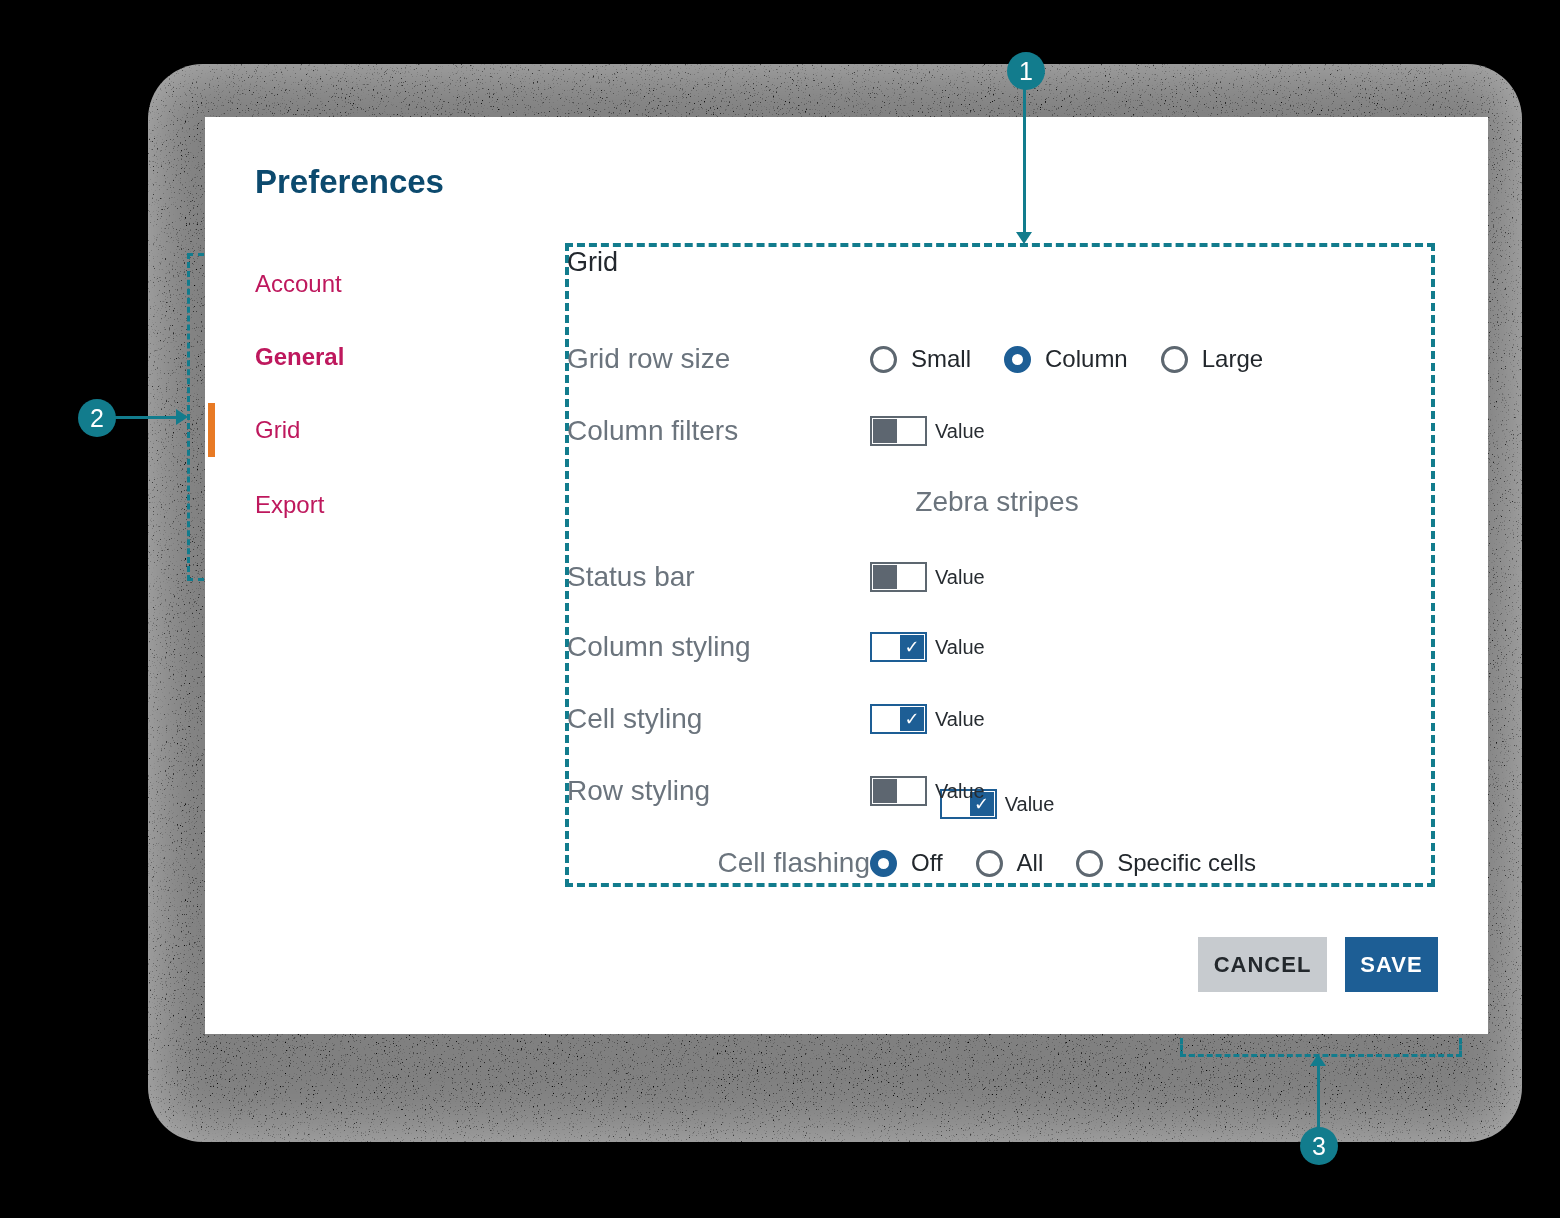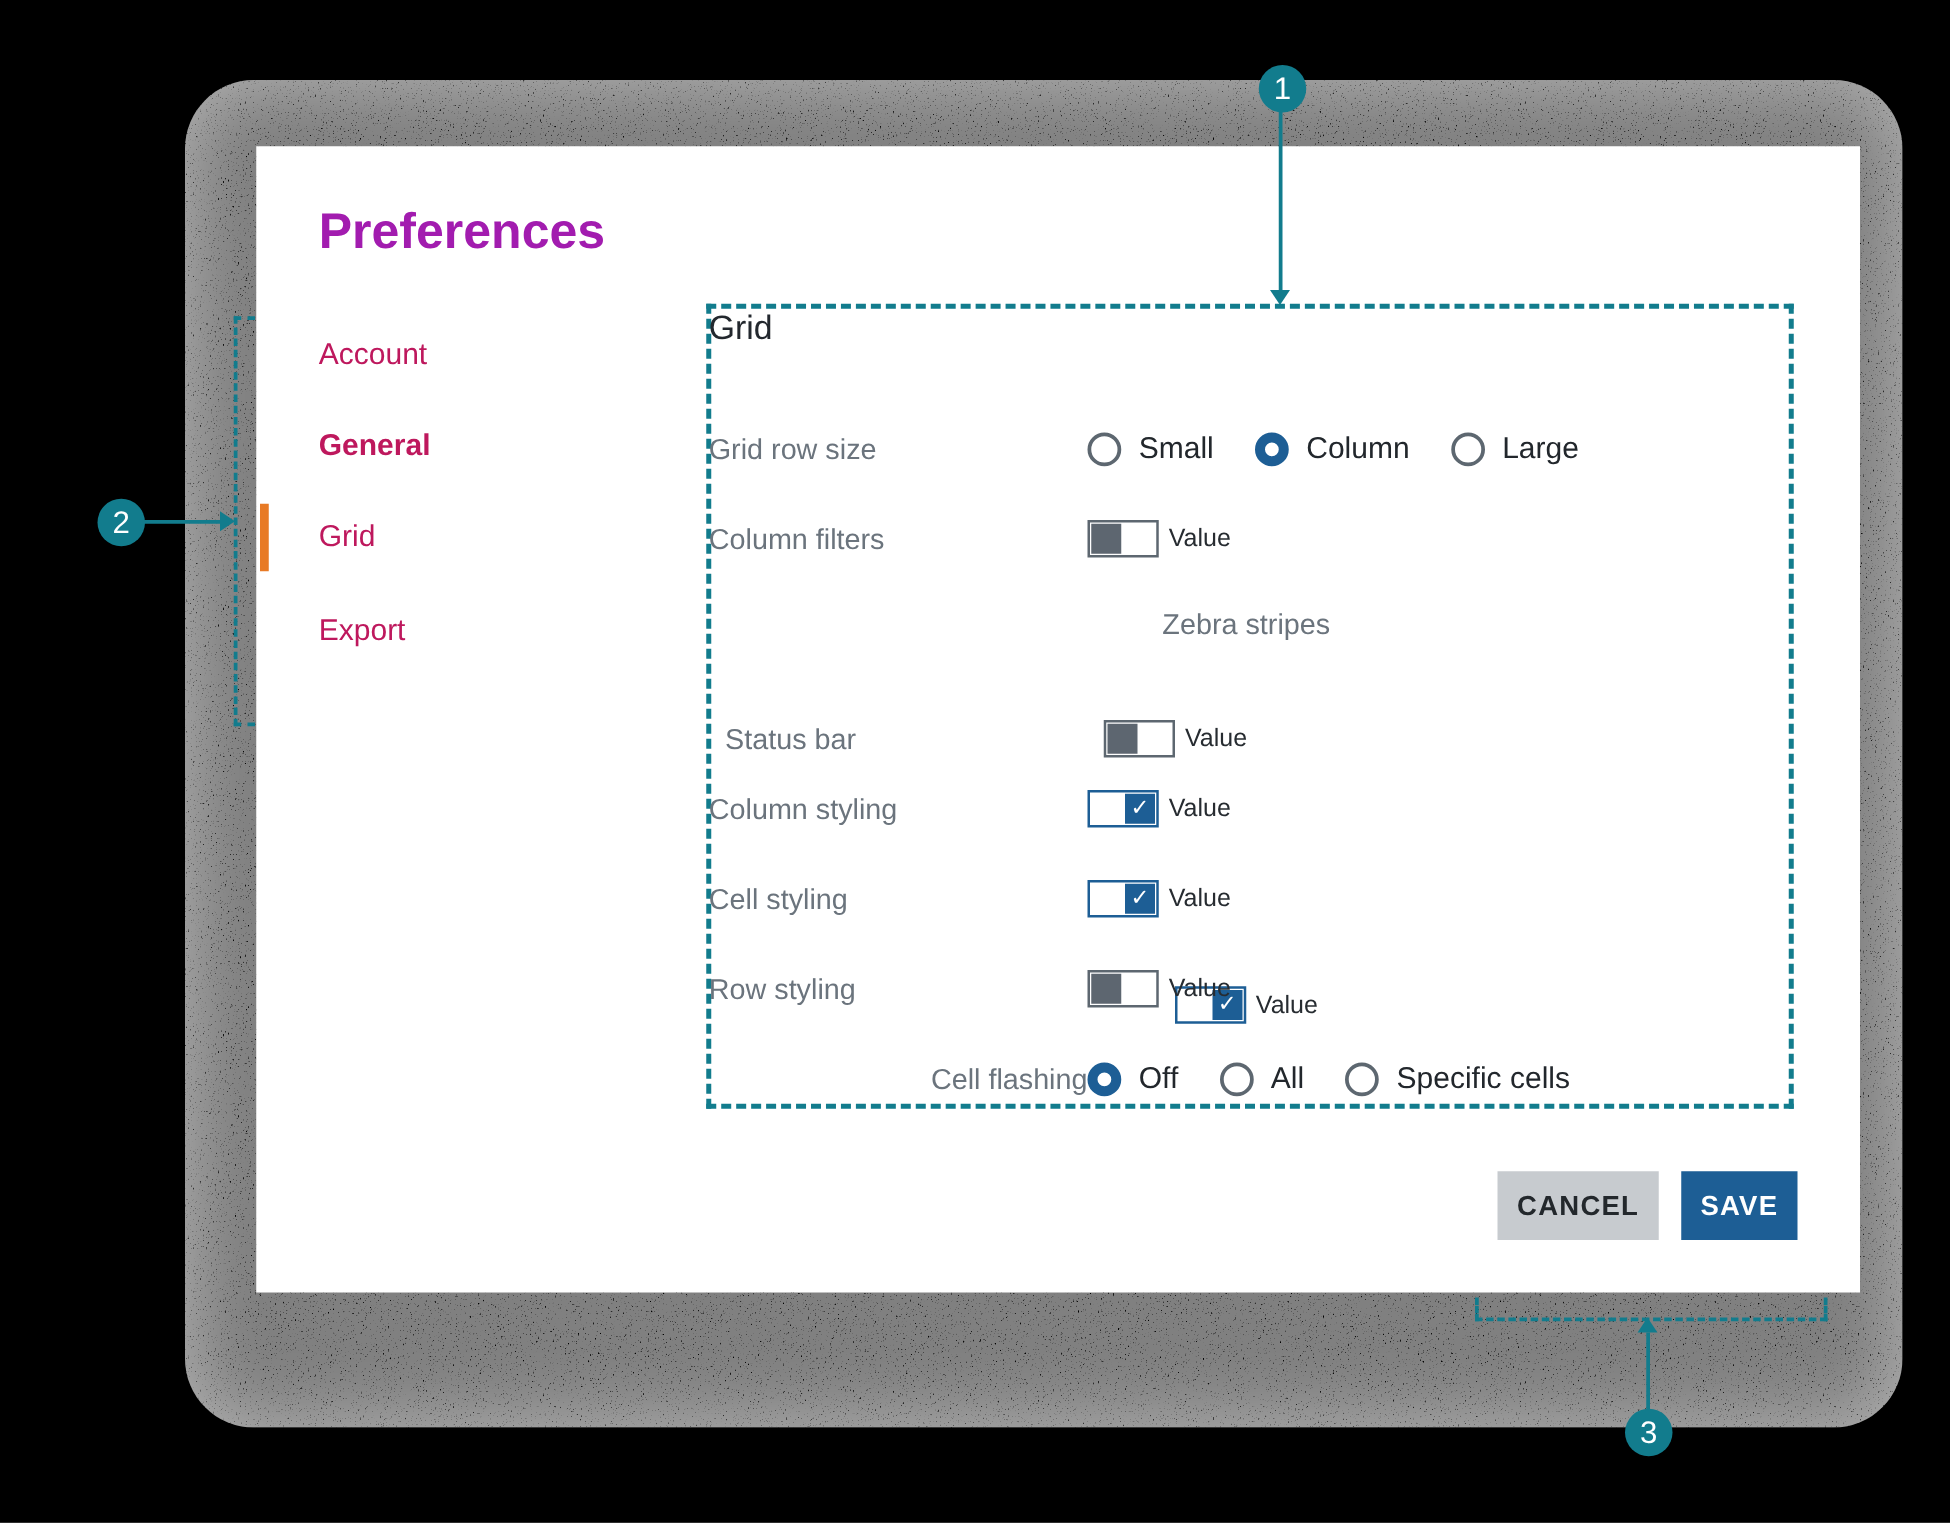--- a/index.html
+++ b/index.html
@@ -4,37 +4,37 @@
 <style>
   html,body{margin:0;padding:0;background:#000;}
   #stage{position:relative;width:1560px;height:1218px;background:#000;overflow:hidden;
          font-family:"Liberation Sans","DejaVu Sans",sans-serif;}
   
   .halo{position:absolute;left:148px;top:64px;width:1374px;height:1078px;border-radius:55px;
         background:#000;box-shadow:inset 0 0 55px 6px rgba(255,255,255,0.38);overflow:hidden;}
   .halo svg{position:absolute;left:0;top:0;opacity:.5;}
   
   .card{position:absolute;left:205px;top:117px;width:1283px;height:917px;background:#fff;}
-  .card-title{position:absolute;left:50px;top:46px;font-size:40px;font-weight:700;color:#a21caf;}
+  .card-title{position:absolute;left:50px;top:46px;font-size:33px;font-weight:700;color:#0c4a6e;}
   
   .side-item{position:absolute;left:50px;height:54px;line-height:54px;font-size:24px;color:#be185d;
              cursor:pointer;white-space:nowrap;}
   .active-bar{position:absolute;left:-47px;top:0;width:7px;height:54px;background:var(--orange);}
   
   .btn{position:absolute;top:820px;height:55px;border:none;font-size:22px;font-weight:600;
        letter-spacing:1px;text-align:center;line-height:55px;cursor:pointer;padding:0;
        font-family:Liberation Sans, sans-serif;}
   .btn-cancel{left:993px;width:129px;background:#c7cbcf;color:#23282c;}
   .btn-save{left:1140px;width:93px;background:var(--blue);color:#ffffff;}
   
   .region1{position:absolute;left:565px;top:243px;width:862px;height:636px;
            border:4px dashed var(--teal);z-index:3;}
   .panel-heading{position:absolute;left:-2px;top:0px;font-size:27px;color:#23282e;}
   .row{position:absolute;left:-2px;width:860px;height:36px;display:flex;align-items:center;}
-  .row-label{flex:0 0 303px;font-size:23px;color:#6b747d;}
+  .row-label{flex:0 0 303px;font-size:28px;color:#6b747d;}
   .controls{display:flex;align-items:center;}
   .radio-item{display:flex;align-items:center;margin-right:33px;cursor:pointer;}
   .radio{box-sizing:border-box;width:27px;height:27px;border-radius:50%;background:#fff;
          border:3px solid #5d6770;margin-right:14px;flex:0 0 27px;}
   .radio.sel{border:8px solid var(--blue);}
   .radio-label{font-size:24px;color:#22272c;}
   .toggle{box-sizing:border-box;position:relative;width:57px;height:30px;background:#fff;
           border:2px solid #5d6770;cursor:pointer;}
   .toggle.on{border-color:var(--blue);}
   .thumb{position:absolute;top:1px;width:24px;height:24px;background:#5d6670;
@@ -119,21 +119,21 @@
         </div>
         <div class="row" style="top: 239px; flex-direction: column;">
           <span class="row-label">Zebra stripes</span>
           <div class="controls">
             <span class="toggle on">
               <span class="thumb"><span class="check">✓</span></span>
             </span>
             <span class="value-label">Value</span>
           </div>
         </div>
-        <div class="row" style="top: 326px; margin-left: 13px;">
+        <div class="row" style="top: 312px;">
           <span class="row-label">Status bar</span>
           <div class="controls">
             <span class="toggle off">
               <span class="thumb"></span>
             </span>
             <span class="value-label">Value</span>
           </div>
         </div>
         <div class="row" style="top: 382px;">
           <span class="row-label">Column styling</span>

